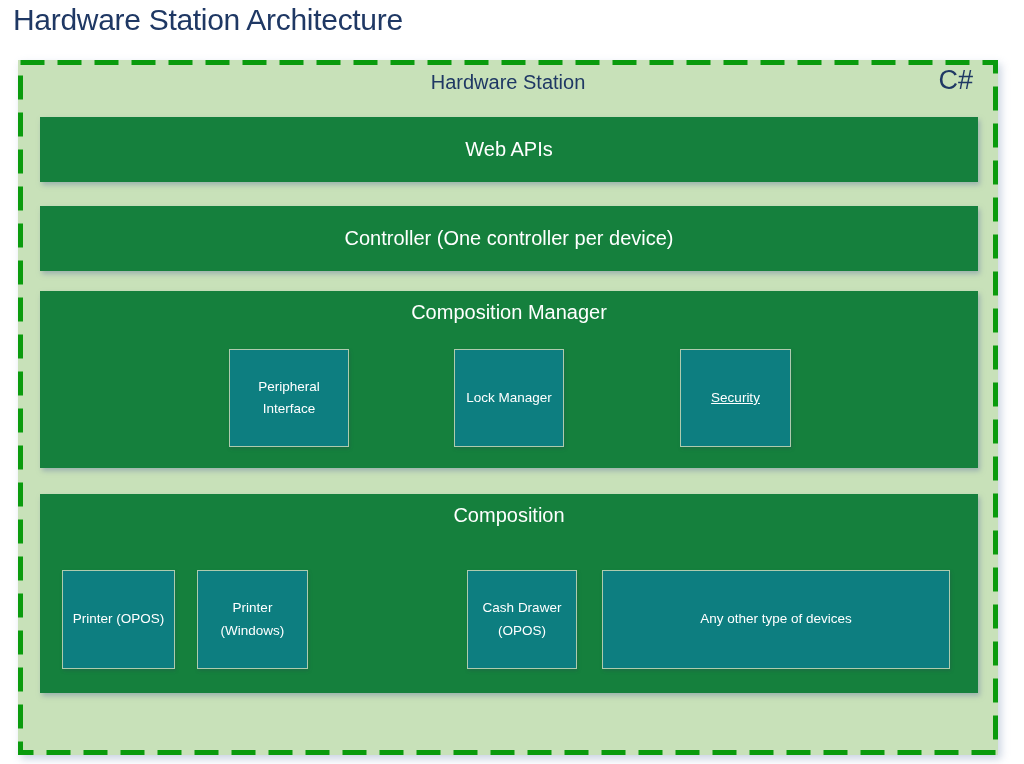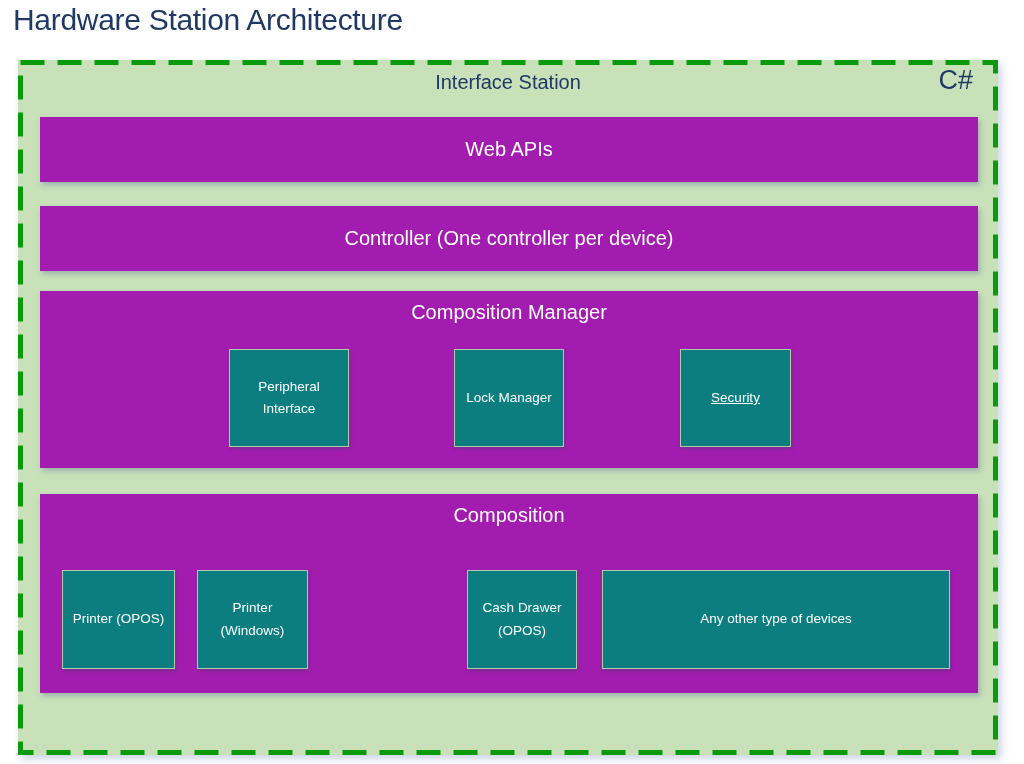--- a/index.html
+++ b/index.html
@@ -35,21 +35,21 @@
     text-align: center;
     font-size: 20px; color: #1f3864;
   }
   .lang-badge {
     position: absolute; right: 20px; top: 0px;
     font-size: 27px; color: #1f3864;
   }
 
   .bar, .section {
     position: absolute; left: 17px; width: 938px;
-    background: #a21caf;
+    background: #15803d;
     box-shadow: 2px 3px 5px rgba(120,140,165,0.55);
     color: #ffffff;
   }
   .bar { display: flex; align-items: center; justify-content: center; }
   .bar-label { font-size: 20px; color: #ffffff; }
 
   .bar.web-apis   { top: 52px;  height: 65px; }
   .bar.controller { top: 141px; height: 65px; }
 
   .section.composition { top: 226px; height: 177px; }
@@ -92,21 +92,21 @@
 
   <h1 class="title">Hardware Station Architecture</h1>
 
   <div class="station">
     <svg class="dash-border" width="980" height="695" viewBox="0 0 980 695" preserveAspectRatio="none">
       <rect x="2.5" y="2.5" width="975" height="690" fill="none" stroke="#0a9b0d" stroke-width="5" stroke-dasharray="24 13"></rect>
     </svg>
 
     <div class="station-inner">
 
-      <div class="station-label">Interface Station</div>
+      <div class="station-label">Hardware Station</div>
 
       <div class="lang-badge">C#</div>
 
       <div class="bar web-apis">
         <span class="bar-label">Web APIs</span>
       </div>
 
       <div class="bar controller">
         <span class="bar-label">Controller (One controller per device)</span>
       </div>

